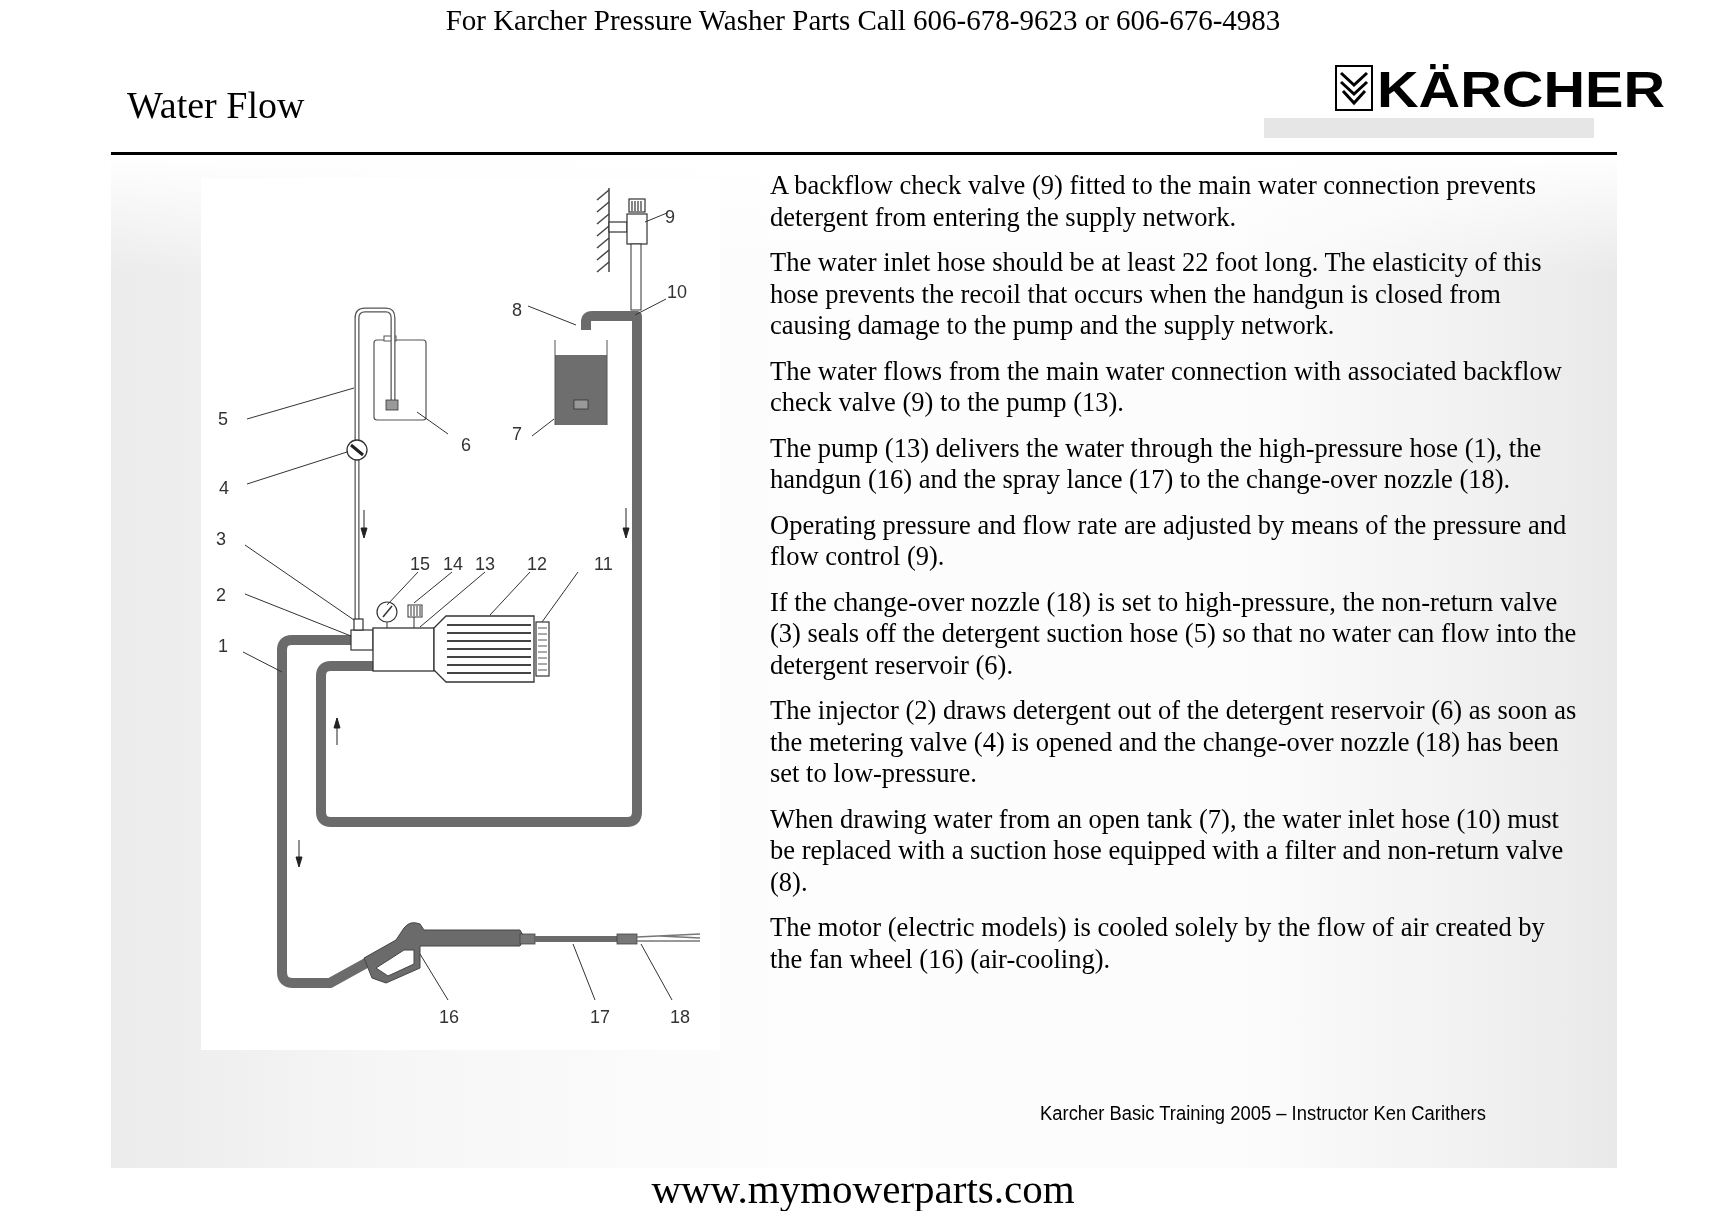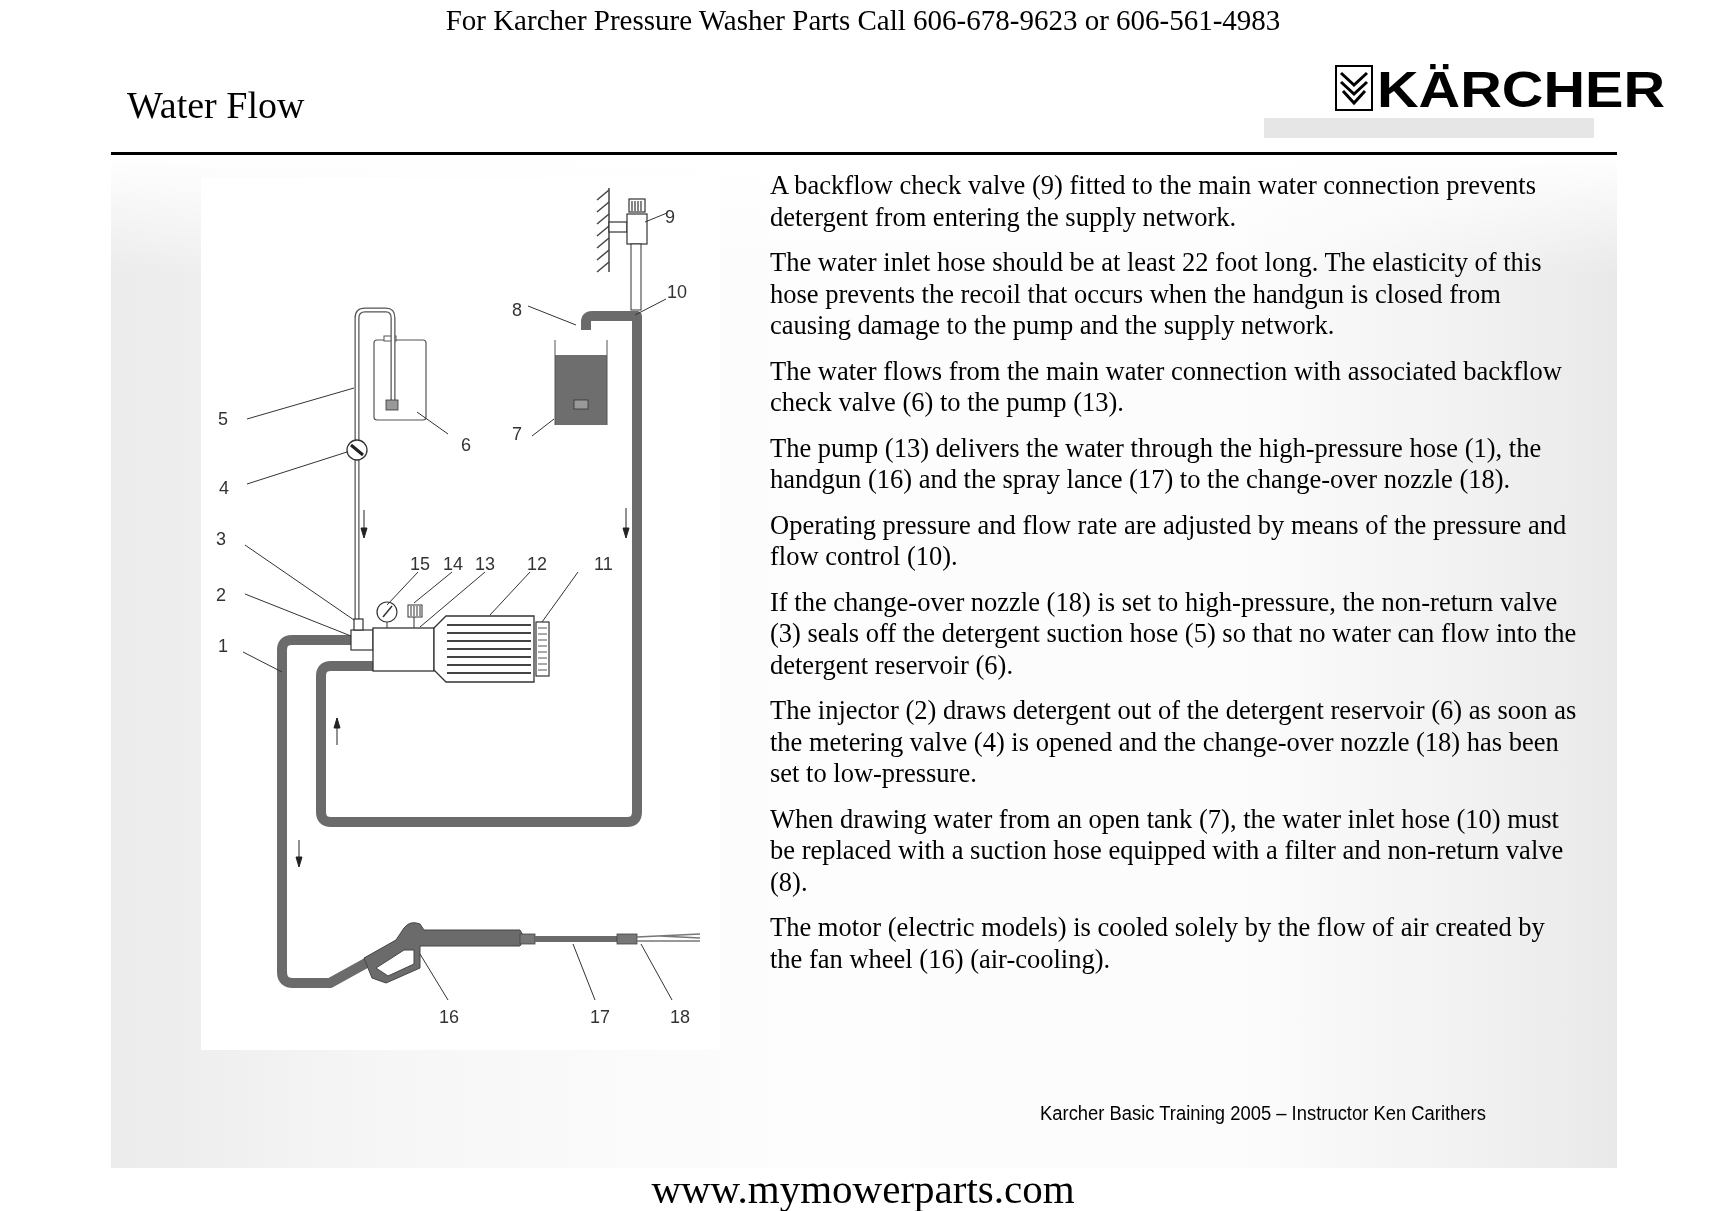--- a/index.html
+++ b/index.html
@@ -16,21 +16,21 @@
   .diagram-box svg { position:absolute; left:0; top:0; }
   .text-col { position:absolute; left:758px; top:170px; width:820px; font-size:26.5px; line-height:31.5px; }
   .text-col p { margin:0 0 14px 12px; }
   .credit { position:absolute; left:1040px; top:1100px; font-family:"Liberation Sans", sans-serif; font-size:20px; line-height:26px; transform:scaleX(0.92); transform-origin:left; }
   .footer-url { position:absolute; left:0; top:1165px; width:1726px; text-align:center; font-size:41px; line-height:48px; }
   .lbl { font-family:"Liberation Sans", sans-serif; font-size:18px; fill:#333; }
 </style>
 </head>
 <body>
 
-<div class="header-note">For Karcher Pressure Washer Parts Call 606-678-9623 or 606-561-4983</div>
+<div class="header-note">For Karcher Pressure Washer Parts Call 606-678-9623 or 606-676-4983</div>
 
 <div class="slide-title">Water Flow</div>
 
 <div class="logo-bar"></div>
 <div class="logo">
   <svg width="334" height="60" viewBox="0 0 334 60">
     <rect x="1" y="3" width="36" height="44" fill="#fff" stroke="#000" stroke-width="2"></rect>
     <polyline points="6,10 19,22 32,10" fill="none" stroke="#000" stroke-width="3"></polyline>
     <polyline points="6,19 19,31 32,19" fill="none" stroke="#000" stroke-width="3"></polyline>
     <polyline points="8,28 19,40 30,28" fill="none" stroke="#000" stroke-width="3"></polyline>
@@ -181,23 +181,23 @@
     <text class="lbl" x="410" y="570">15</text>
     <text class="lbl" x="439" y="1023">16</text>
     <text class="lbl" x="590" y="1023">17</text>
     <text class="lbl" x="670" y="1023">18</text>
   </svg>
 </div>
 
 <div class="text-col">
   <p>A backflow check valve (9) fitted to the main water connection prevents detergent from entering the supply network.</p>
   <p>The water inlet hose should be at least 22 foot long. The elasticity of this hose prevents the recoil that occurs when the handgun is closed from causing damage to the pump and the supply network.</p>
-  <p>The water flows from the main water connection with associated backflow check valve (6) to the pump (13).</p>
+  <p>The water flows from the main water connection with associated backflow check valve (9) to the pump (13).</p>
   <p>The pump (13) delivers the water through the high-pressure hose (1), the handgun (16) and the spray lance (17) to the change-over nozzle (18).</p>
-  <p>Operating pressure and flow rate are adjusted by means of the pressure and flow control (10).</p>
+  <p>Operating pressure and flow rate are adjusted by means of the pressure and flow control (9).</p>
   <p>If the change-over nozzle (18) is set to high-pressure, the non-return valve (3) seals off the detergent suction hose (5) so that no water can flow into the detergent reservoir (6).</p>
   <p>The injector (2) draws detergent out of the detergent reservoir (6) as soon as the metering valve (4) is opened and the change-over nozzle (18) has been set to low-pressure.</p>
   <p>When drawing water from an open tank (7), the water inlet hose (10) must be replaced with a suction hose equipped with a filter and non-return valve (8).</p>
   <p>The motor (electric models) is cooled solely by the flow of air created by the fan wheel (16) (air-cooling).</p>
 </div>
 
 <div class="credit">Karcher Basic Training 2005 – Instructor Ken Carithers</div>
 
 <div class="footer-url">www.mymowerparts.com</div>
 

